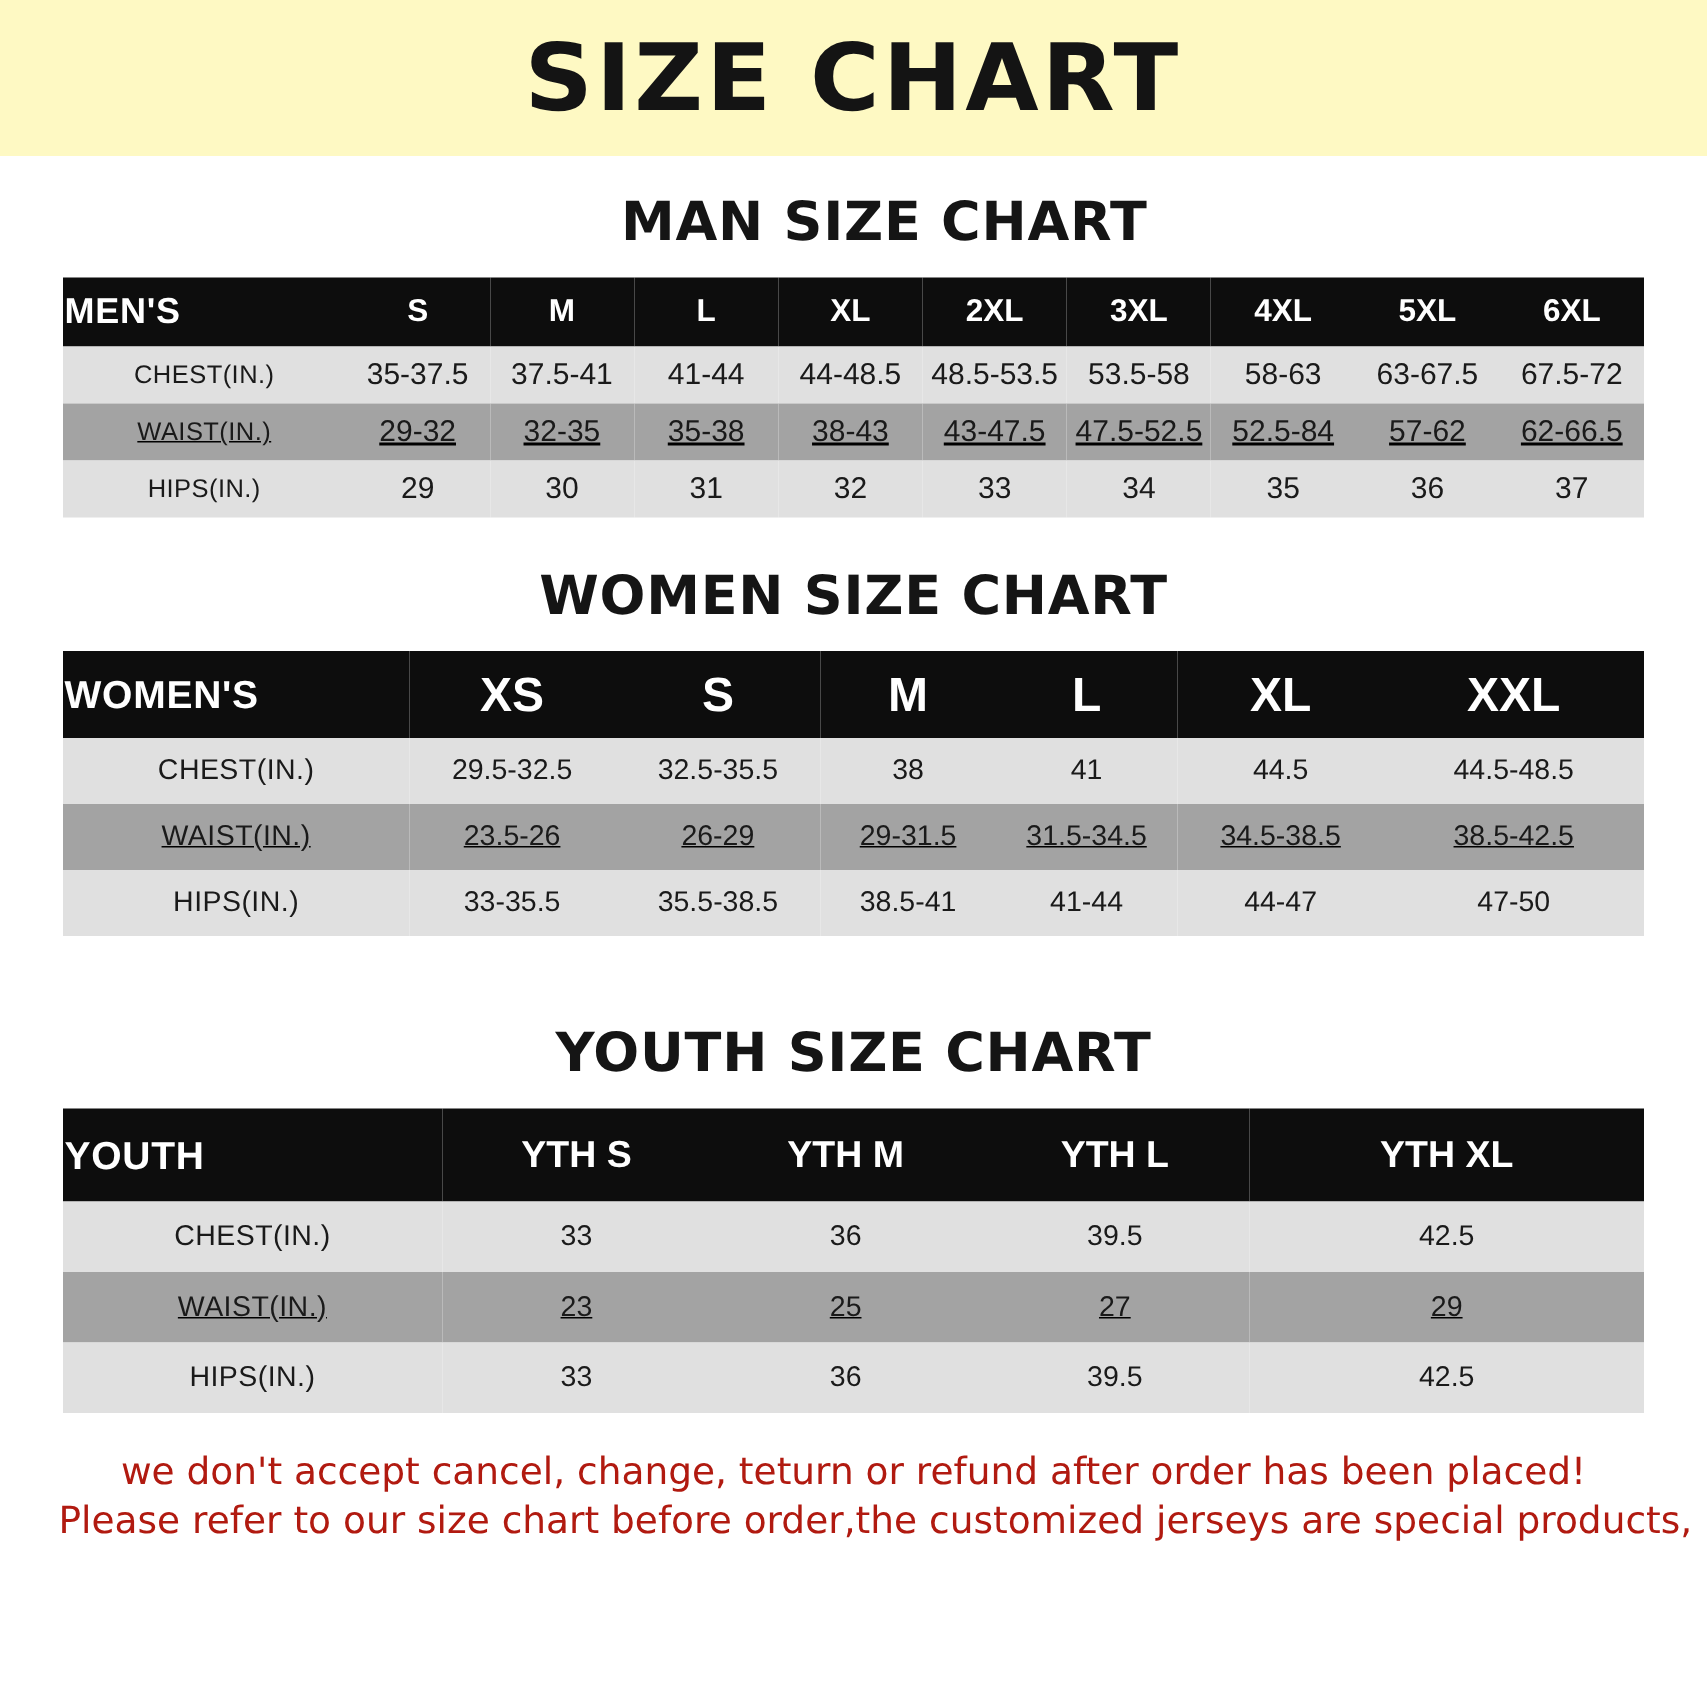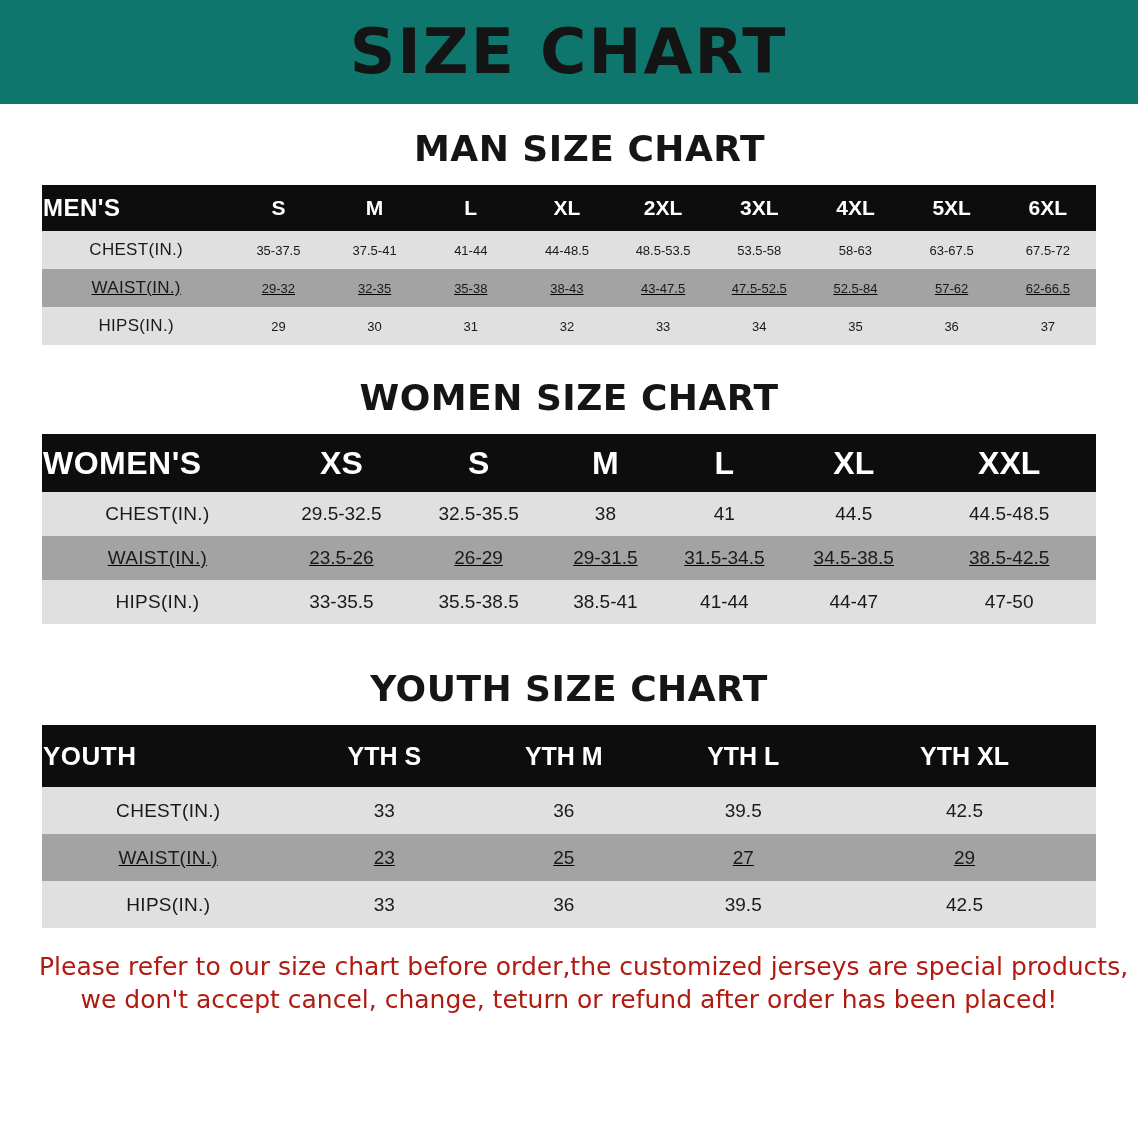--- a/index.html
+++ b/index.html
@@ -15,21 +15,21 @@
   }
   .page {
     position: relative;
     width: 1138px;
     height: 1132px;
     background: #ffffff;
   }
   
   .banner {
     height: 104px;
-    background: #0f766e;
+    background: #fef9c3;
     display: flex;
     align-items: center;
     justify-content: center;
   }
   .banner-title {
     font-family: "DejaVu Sans", sans-serif;
     font-weight: bold;
     font-size: 62px;
     letter-spacing: 2px;
     color: #141414;
@@ -40,21 +40,21 @@
   .section-title {
     text-align: center;
     font-family: "DejaVu Sans", sans-serif;
     font-weight: bold;
     color: #151515;
     font-size: 36px;
     letter-spacing: 0.5px;
   }
   #man-title { margin-top: 24px; padding-left: 41px; }
   #women-title { margin-top: 32px; }
-  #youth-title { margin-top: 44px; }
+  #youth-title { margin-top: 58px; }
 
   
   .table-wrap {
     margin: 0 auto;
     width: 1054px;
   }
   table.size-table {
     width: 100%;
     border-collapse: collapse;
     table-layout: fixed;
@@ -78,27 +78,27 @@
     font-weight: normal;
     letter-spacing: 0.3px;
   }
   .row-shade-a { background: #e0e0e0; }
   .row-shade-b { background: #a3a3a3; text-decoration: underline; }
 
   
   #man-table { margin-top: 16px; }
   #man-table thead th { height: 44px; font-size: 21px; }
   #man-table thead th.first-col { font-size: 24px; }
-  #man-table tbody td { height: 36px; font-size: 13px; }
+  #man-table tbody td { height: 36px; font-size: 20px; }
   #man-table tbody td.first-col { font-size: 17px; }
 
   
   #women-table { margin-top: 16px; }
   #women-table thead th { height: 56px; font-size: 32px; }
-  #women-table thead th.first-col { font-size: 32px; }
+  #women-table thead th.first-col { font-size: 26px; }
   #women-table tbody td { height: 42px; font-size: 19px; }
 
   
   #youth-table { margin-top: 16px; }
   #youth-table thead th { height: 60px; font-size: 25px; }
   #youth-table thead th.first-col { font-size: 26px; }
   #youth-table tbody td { height: 45px; font-size: 19px; }
 
   
   .note {
@@ -257,17 +257,17 @@
           <td>33</td>
           <td>36</td>
           <td>39.5</td>
           <td>42.5</td>
         </tr>
       </tbody>
     </table>
   </div>
 
   <div class="note">
+    <span class="note-line">we don't accept cancel, change, teturn or refund after order has been placed!</span>
     <span class="note-line">Please refer to our size chart before order,the customized jerseys are special products,</span>
-    <span class="note-line">we don't accept cancel, change, teturn or refund after order has been placed!</span>
   </div>
 
 </div>
 
 </body></html>

